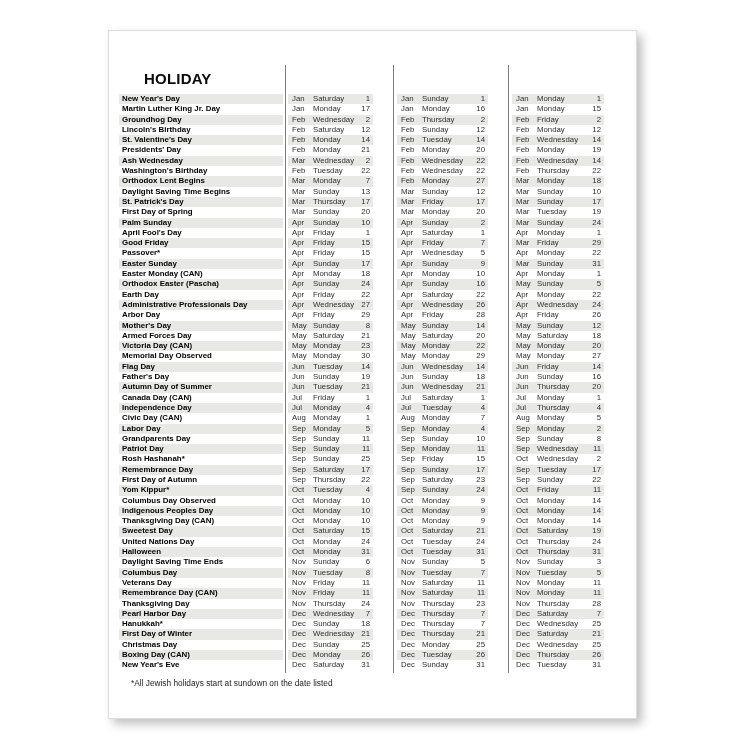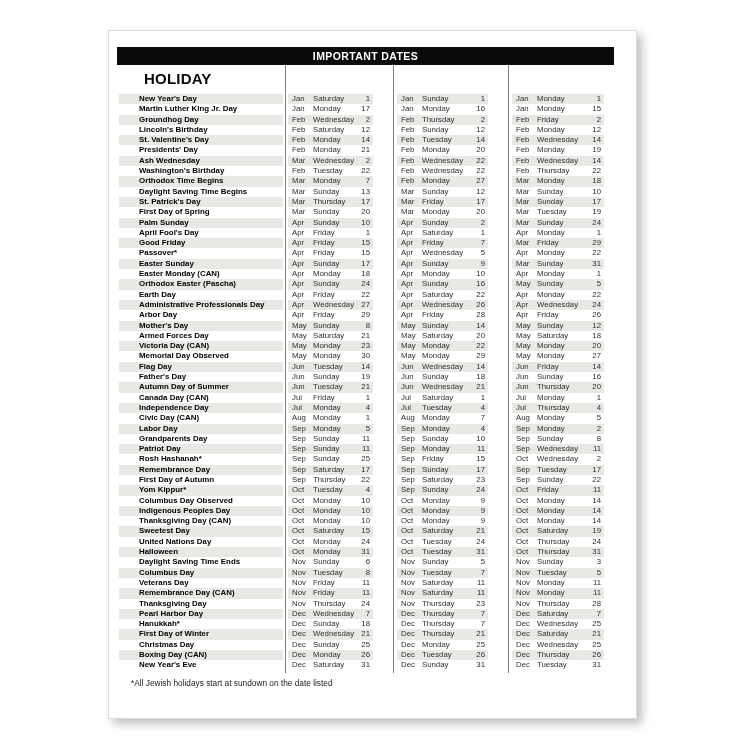--- a/index.html
+++ b/index.html
@@ -32,21 +32,21 @@
     position:absolute; top:34px; width:1px; height:608px;
     background:var(--divider);
   }
   .v1 { left:176px; } .v2 { left:284px; } .v3 { left:399px; }
   .rows { position:absolute; left:0; top:63px; width:100%; }
   .row { position:relative; height:10.3px; }
   .cell { position:absolute; top:0; height:100%; box-sizing:border-box; }
   .row.odd .cell { background:var(--stripe); }
   .name {
     left:10px; width:164px; font-weight:bold; font-size:7.9px;
-    line-height:10.4px; color:#000; padding-left:20px;
+    line-height:10.4px; color:#000; padding-left:3px;
     white-space:nowrap; overflow:hidden;
   }
   .group {
     display:flex; align-items:center; font-size:7.8px; color:#2e2e2e;
     padding:0 3px 0 4px; line-height:10.3px;
   }
   .g1 { left:179px; width:85px; }
   .g2 { left:288px; width:91px; }
   .g3 { left:403px; width:92px; }
   .month { width:21px; flex:none; }
@@ -54,23 +54,20 @@
   .daynum { flex:none; min-width:14px; text-align:right; }
   .footnote {
     position:absolute; left:22px; top:647px;
     font-size:8.3px; color:#1c1c1c;
   }
 </style>
 </head>
 <body>
 
 <div class="paper">
-  <div class="banner">
-    <span>IMPORTANT DATES</span>
-  </div>
   <div class="holiday-title">HOLIDAY</div>
   <div class="vline v1"></div>
   <div class="vline v2"></div>
   <div class="vline v3"></div>
   <div class="rows">
       <div class="row odd">
         <div class="cell name">New Year's Day</div>
         <div class="cell group g1">
           <span class="month">Jan</span>
           <span class="weekday">Saturday</span>
@@ -207,21 +204,21 @@
           <span class="weekday">Wednesday</span>
           <span class="daynum">22</span>
         </div>
         <div class="cell group g3">
           <span class="month">Feb</span>
           <span class="weekday">Thursday</span>
           <span class="daynum">22</span>
         </div>
       </div>
       <div class="row odd">
-        <div class="cell name">Orthodox Time Begins</div>
+        <div class="cell name">Orthodox Lent Begins</div>
         <div class="cell group g1">
           <span class="month">Mar</span>
           <span class="weekday">Monday</span>
           <span class="daynum">7</span>
         </div>
         <div class="cell group g2">
           <span class="month">Feb</span>
           <span class="weekday">Monday</span>
           <span class="daynum">27</span>
         </div>

